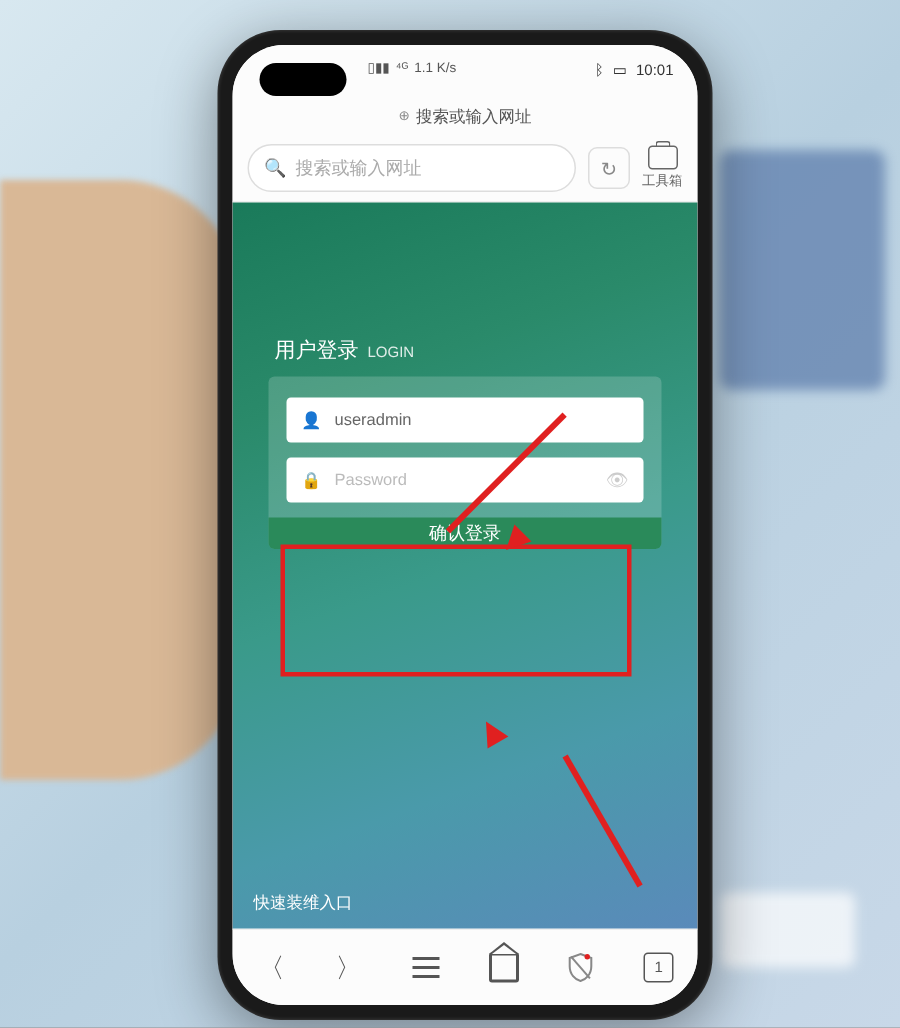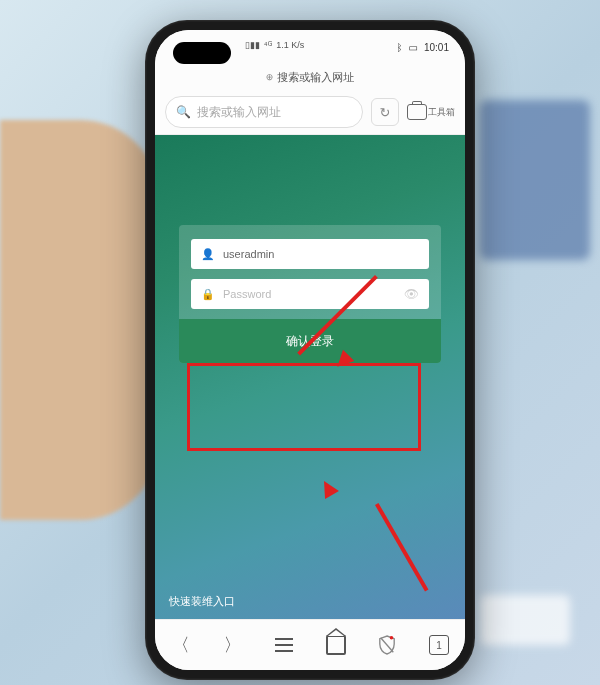--- a/index.html
+++ b/index.html
@@ -111,21 +111,21 @@
     background: #fff;
   }
   .refresh-btn {
     width: 26px; height: 26px;
     border: 1px solid #ddd;
     border-radius: 6px;
     display:flex;align-items:center;justify-content:center;
     color:#888;font-size:13px;
   }
   .toolbox {
-    display:flex;flex-direction:row;align-items:center;
+    display:flex;flex-direction:column;align-items:center;
     font-size:9px;color:#666;gap:1px;
   }
   .toolbox-ico { width:18px;height:14px;border:1.5px solid #666;border-radius:3px;position:relative; }
   .toolbox-ico::before { content:"";position:absolute;top:-4px;left:4px;width:8px;height:3px;border:1.5px solid #666;border-bottom:none;border-radius:2px 2px 0 0; }
   .content {
     flex: 1;
     background: linear-gradient(160deg, #1a7a5a 0%, #2a8a6a 25%, #3a9a8a 50%, #4a9aaa 75%, #5a8aba 100%);
     position: relative;
     padding-top: 90px;
   }
@@ -165,21 +165,21 @@
     font-size: 11px;
     color: #666;
     background: transparent;
   }
   .field input::placeholder { color: #bbb; }
   .field-ico { color:#bbb; font-size:11px; width:12px; }
   .eye-ico { color:#ccc; font-size:12px; }
   .login-btn {
     background: #2a8a5a;
     color: #fff;
-    height: 44px;
+    height: 21px;
     margin: 0 -12px;
     display: flex;
     align-items: center;
     justify-content: center;
     font-size: 12px;
     border-radius: 0 0 4px 4px;
     cursor: pointer;
   }
   .quick-link {
     position: absolute;
@@ -281,20 +281,24 @@
       </div>
       <div class="toolbox">
         <span class="toolbox-ico"></span>
         <span>工具箱</span>
       </div>
     </div>
 
     <div class="content">
 
       <div class="login-card">
+        <div class="login-title">
+          <span>用户登录</span>
+          <span class="login-title-en">LOGIN</span>
+        </div>
         <div class="login-box">
           <div class="field">
             <span class="field-ico">👤</span>
             <input type="text" value="useradmin" style="">
           </div>
           <div class="field">
             <span class="field-ico">🔒</span>
             <input type="password" placeholder="Password" style="">
             <span class="eye-ico">👁</span>
           </div>

